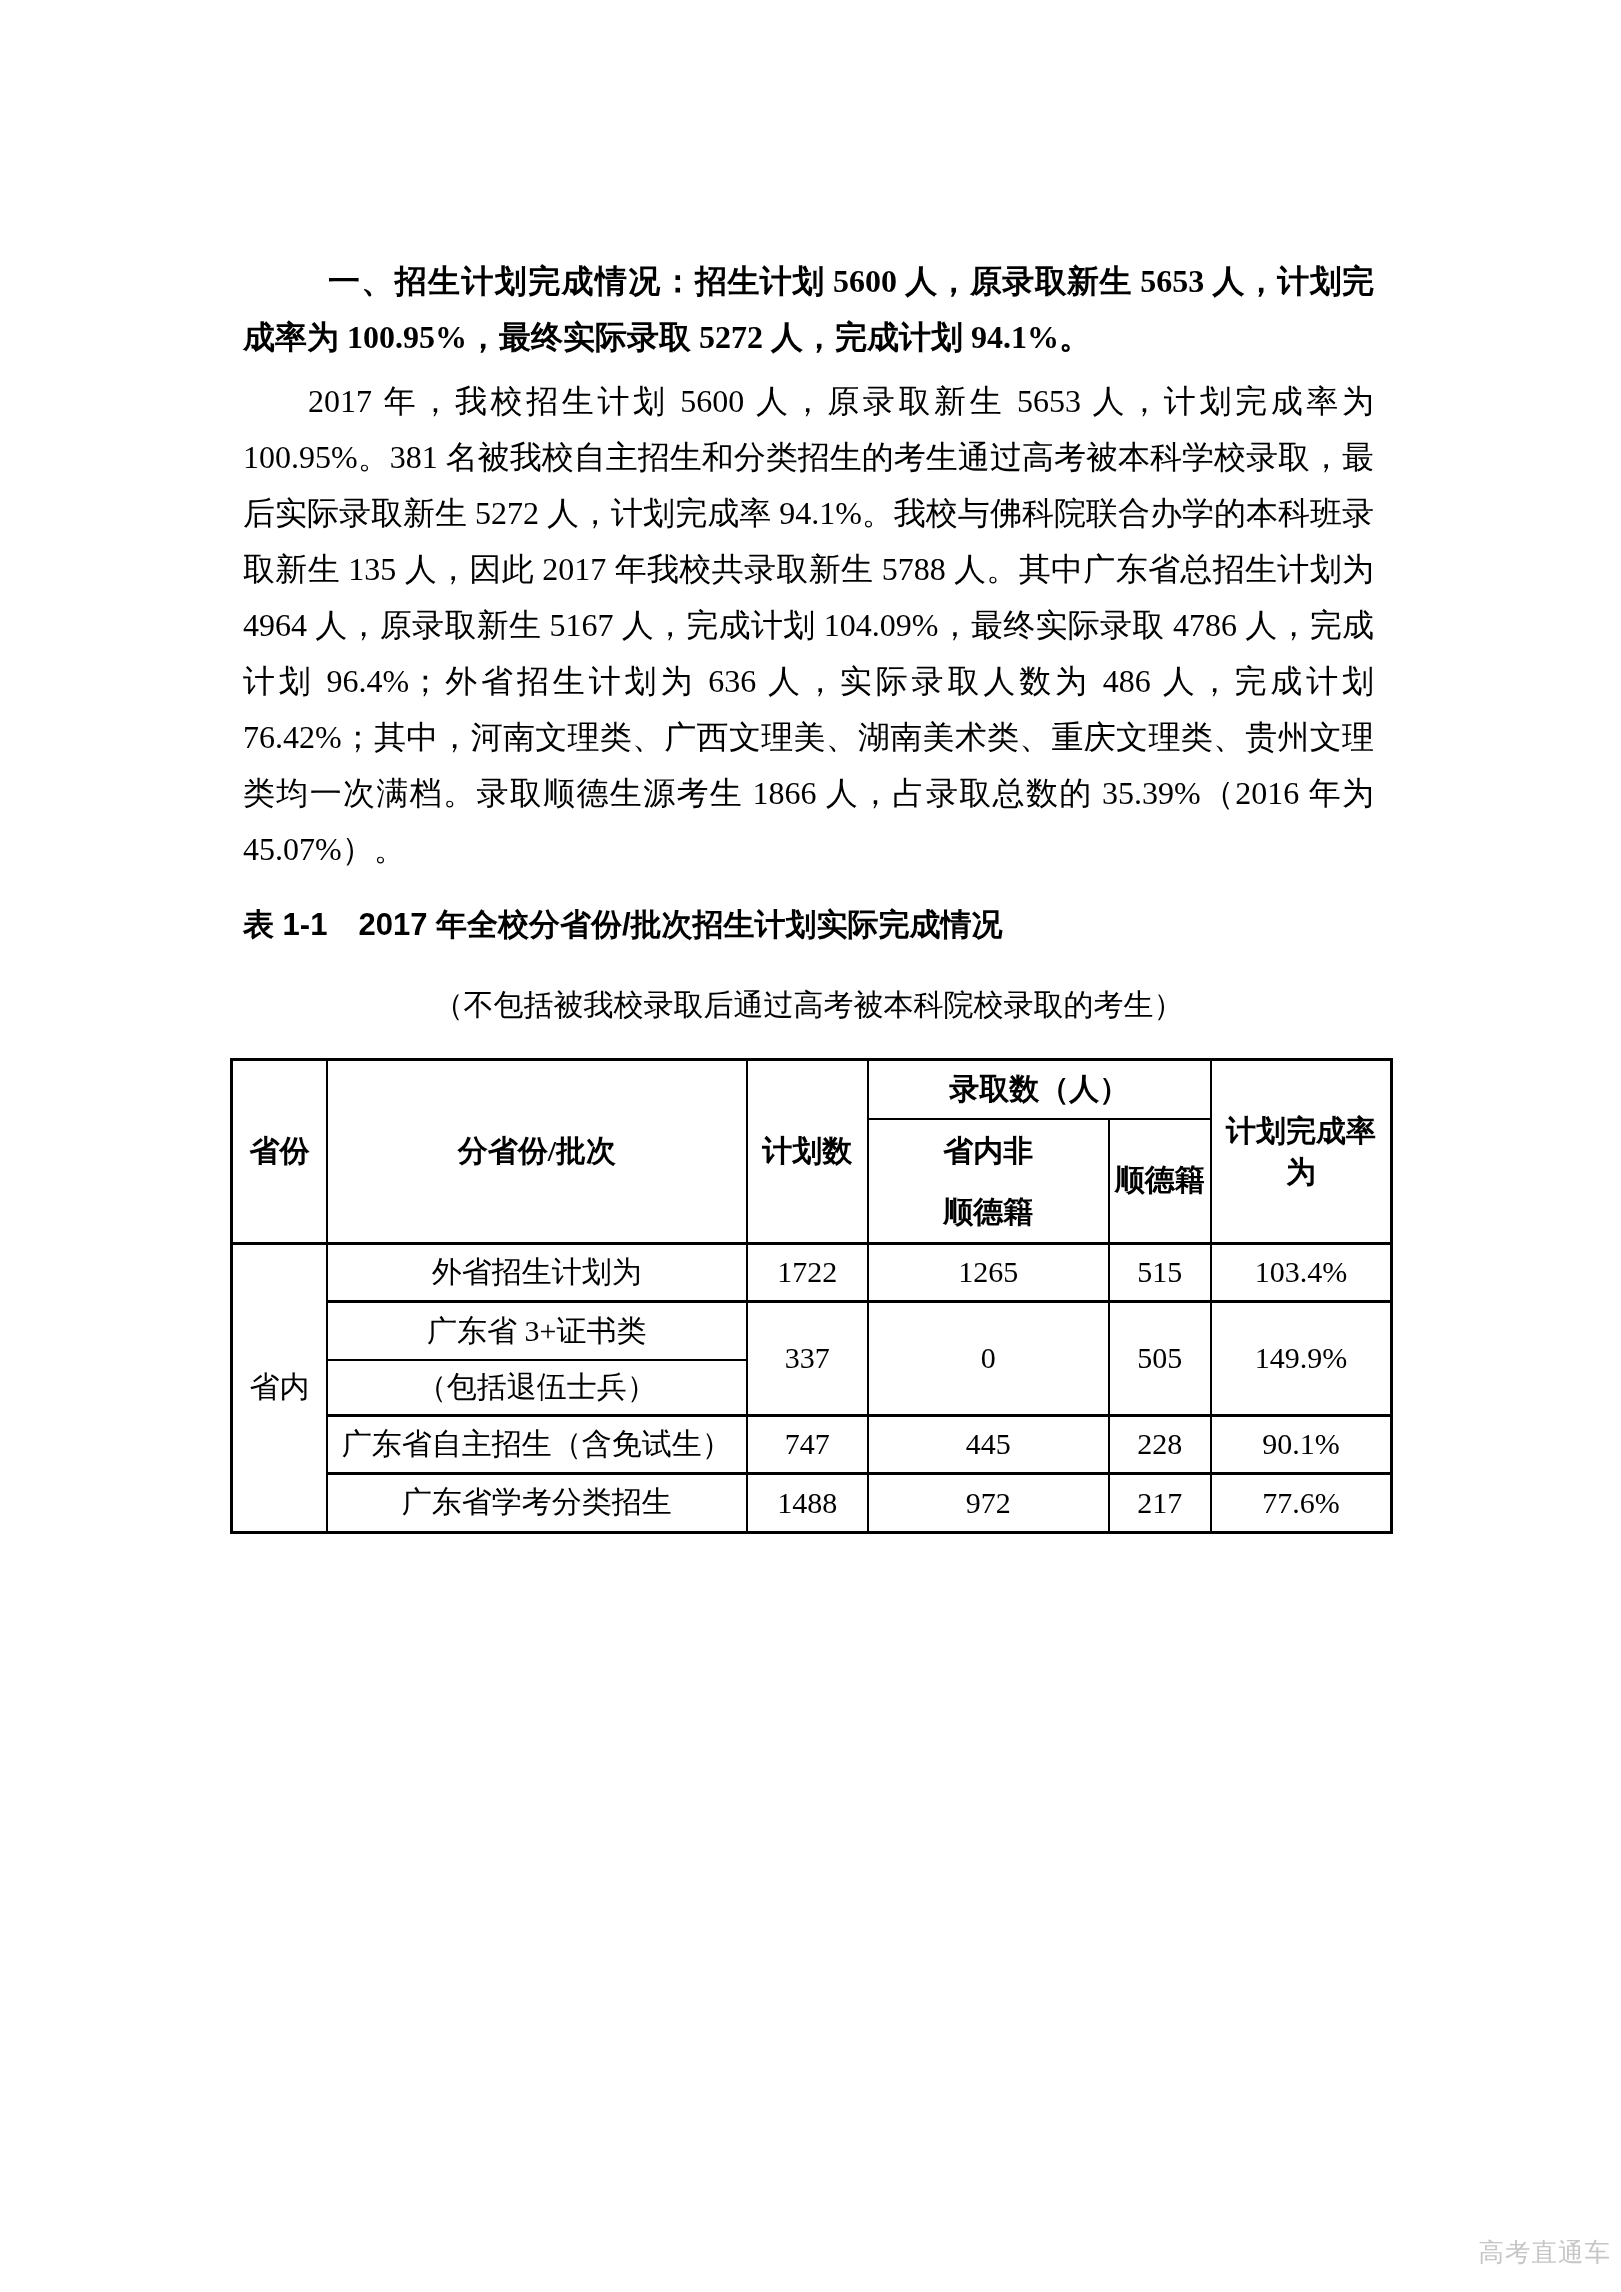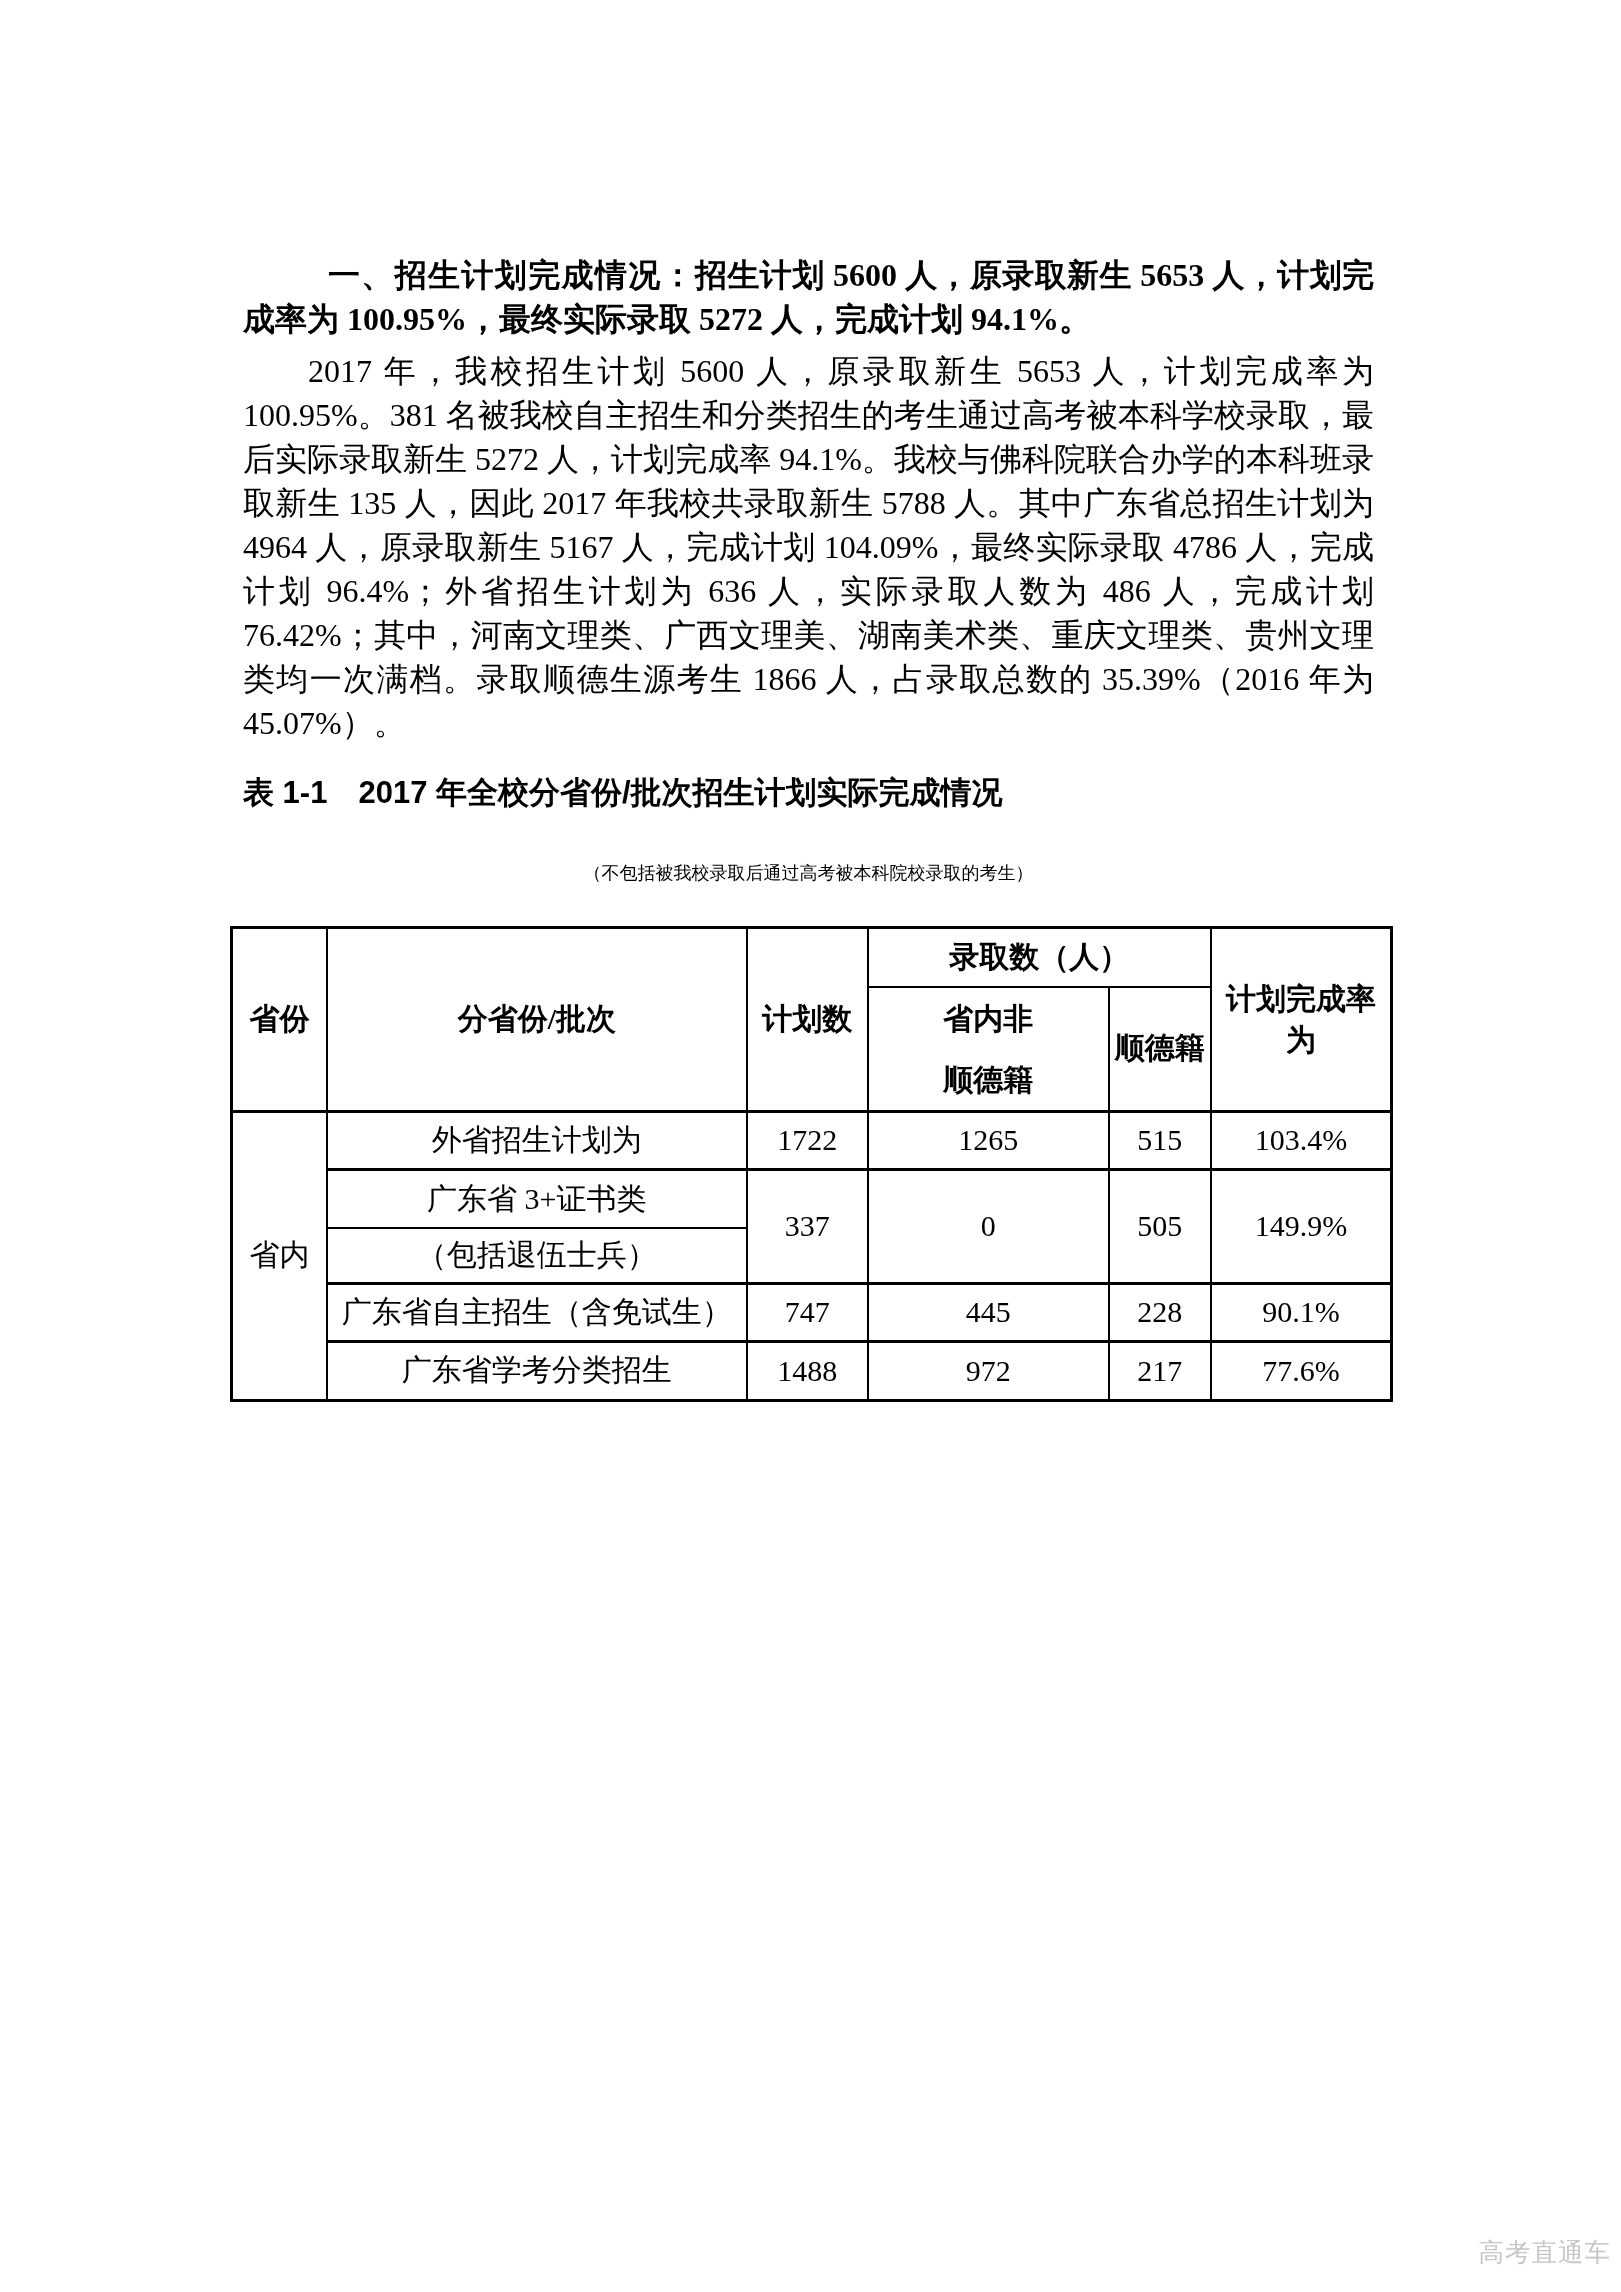--- a/index.html
+++ b/index.html
@@ -6,34 +6,34 @@
   .page{
     position:relative;
     width:1621px;height:2293px;
     background:#ffffff;
     overflow:hidden;
     font-family:"Liberation Serif","DejaVu Serif",serif;
     color:#000;
   }
   .content{position:absolute;left:243px;top:253px;width:1131px;}
   .para{
-    font-size:32px;line-height:44px;
+    font-size:32px;line-height:56px;
     text-align:justify;
     margin:0;color:#000;
   }
   .para-heading{font-weight:bold;text-indent:85px;}
   .heading-lead{font-family:"Liberation Sans","DejaVu Sans",sans-serif;letter-spacing:1px;}
   .para-body{text-indent:65px;margin-top:7.8px;}
   .note-line{font-size:30px;line-height:80px;margin-top:14.7px;text-align:left;}
   .table-title{
     font-size:31px;font-weight:bold;text-align:left;
     line-height:80px;margin:7.8px 0 0 0;
     font-family:"Liberation Sans","DejaVu Sans",sans-serif;
   }
-  .table-subtitle{font-size:18px;text-align:center;line-height:80px;margin:0;}
+  .table-subtitle{font-size:30px;text-align:center;line-height:80px;margin:0;}
   table.data{
     table-layout:fixed;
     width:1160px;
     margin:13.7px 0 0 -12.7px;
     border-collapse:collapse;
     border:3.9px solid #000;
   }
   .data th,.data td{
     border:2px solid #000;
     text-align:center;vertical-align:middle;

